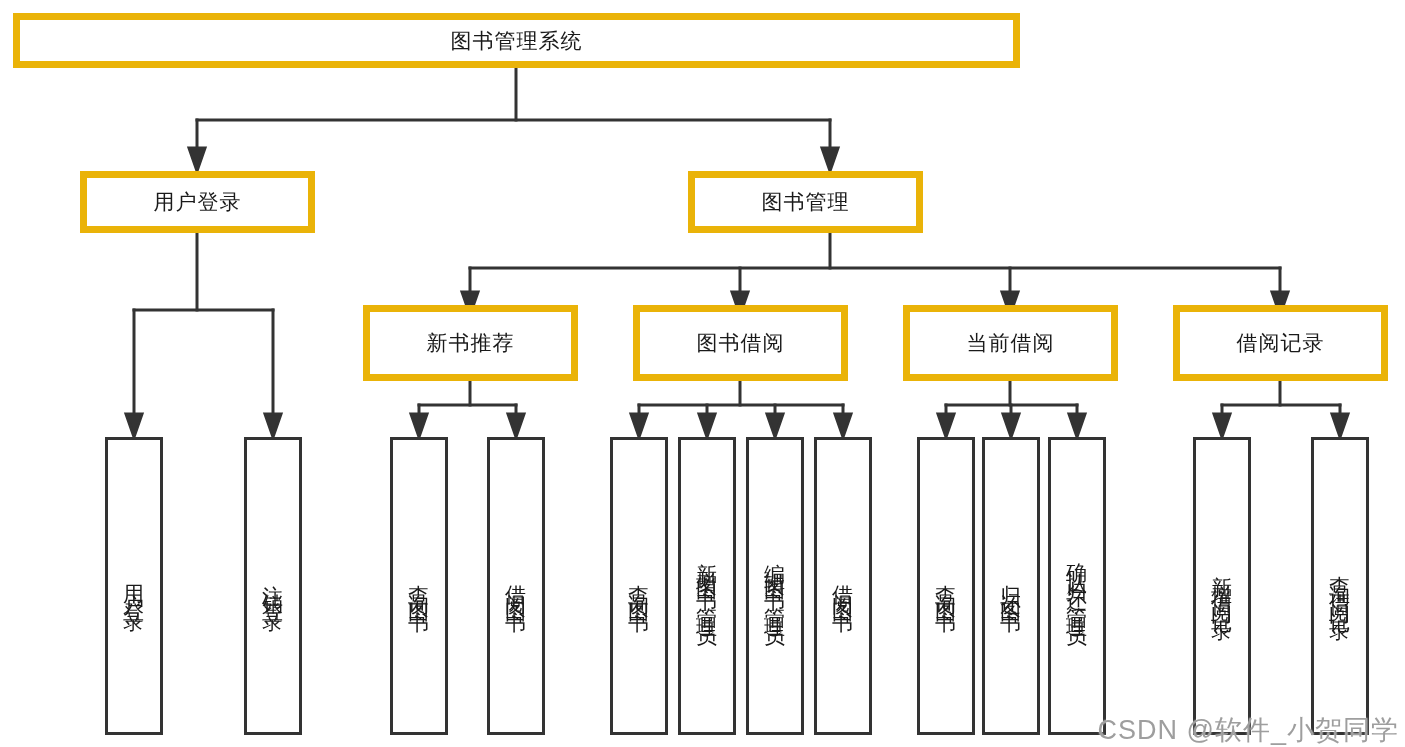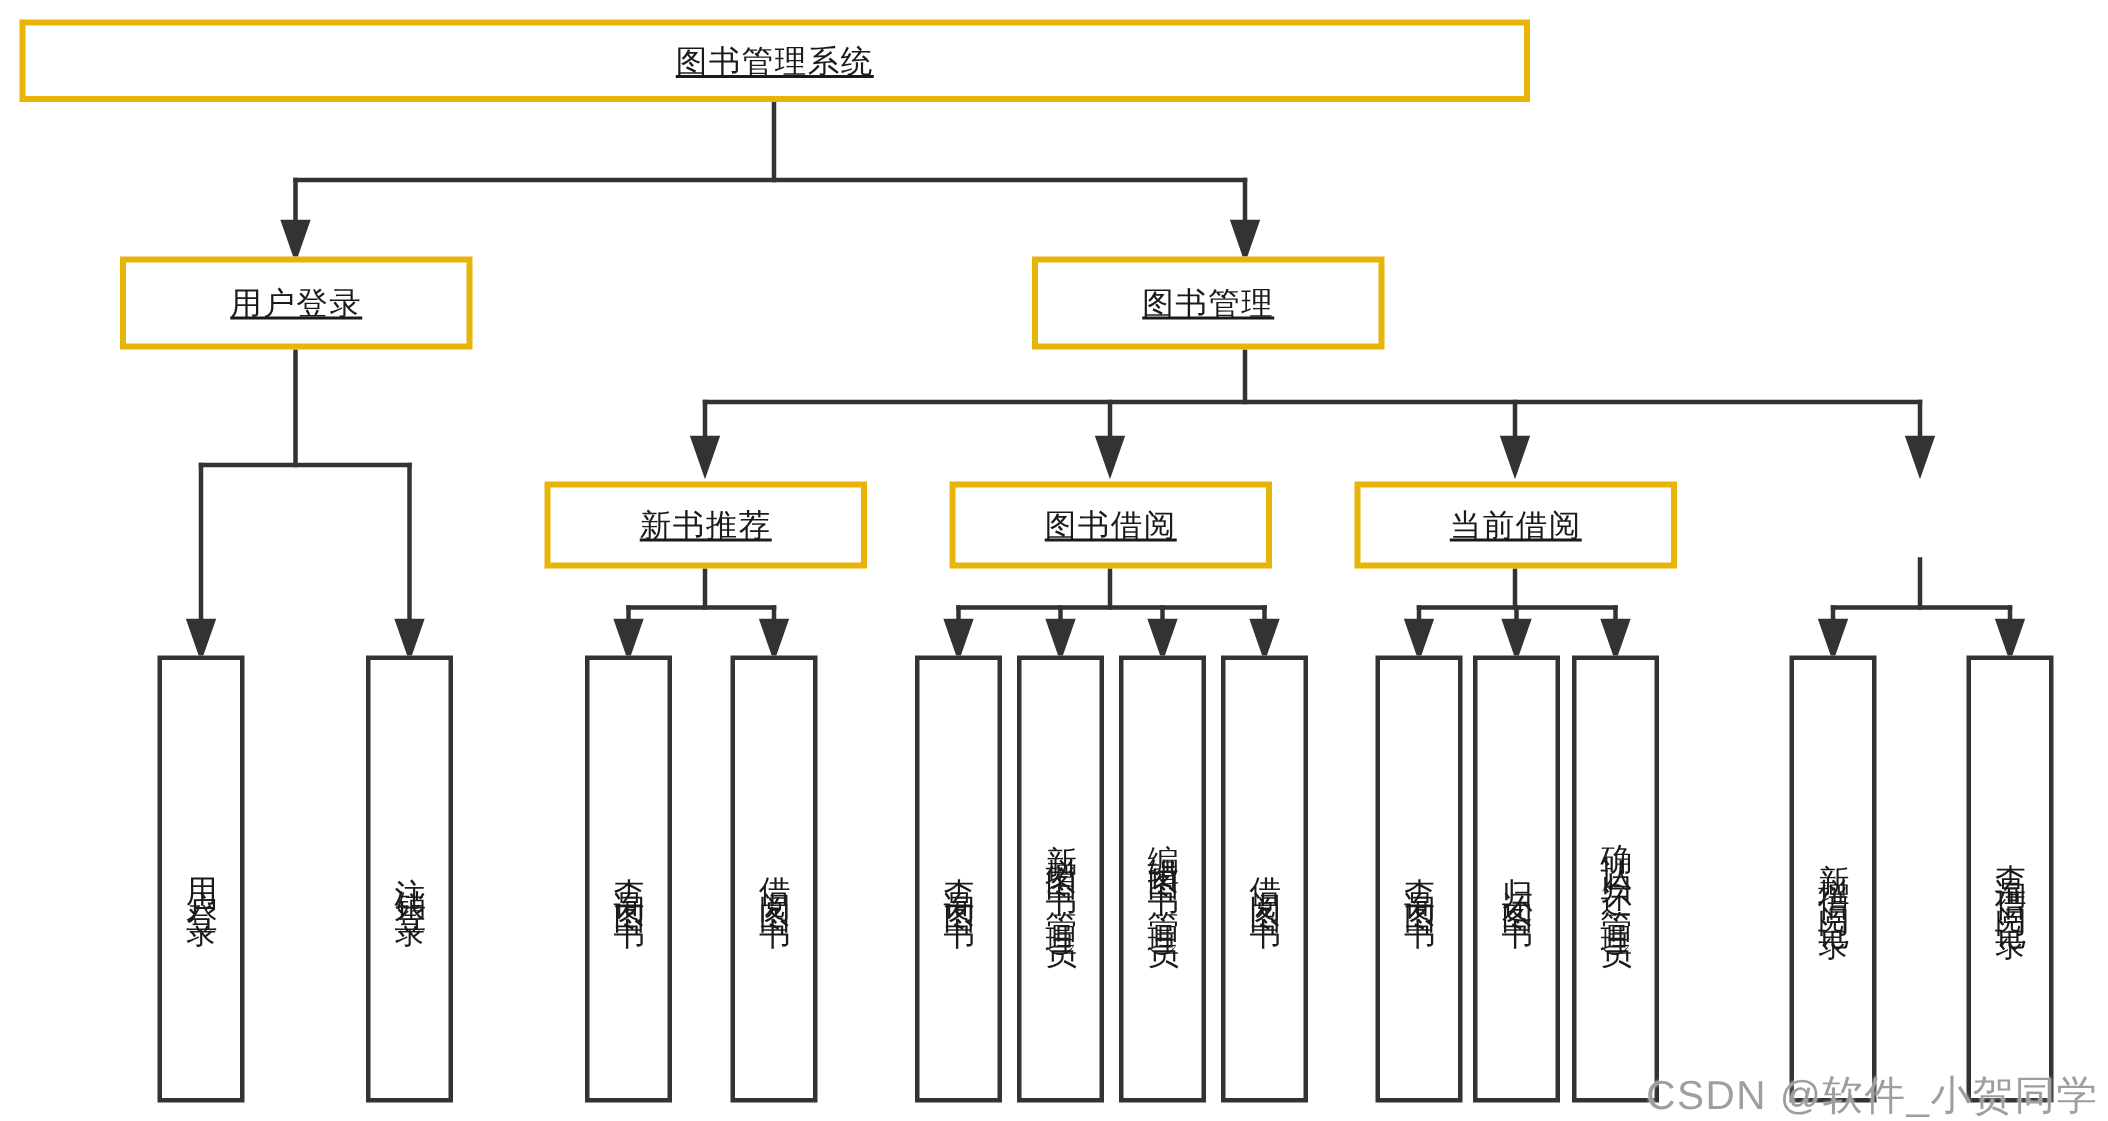--- a/index.html
+++ b/index.html
@@ -7,32 +7,31 @@
     position:relative;
     width:1405px;height:747px;
     background:#ffffff;
     font-family:"Liberation Sans","DejaVu Sans",sans-serif;
     overflow:hidden;
   }
   .connectors{position:absolute;left:0;top:0;width:1405px;height:747px;}
   .box{
     position:absolute;
     box-sizing:border-box;
-    border:4px solid #eab308;
+    border:7px solid #eab308;
     background:#ffffff;
     display:flex;align-items:center;justify-content:center;
     color:#1a1a1a;
     font-size:21px;
     letter-spacing:1px;
     white-space:nowrap;
-    text-decoration:underline;
   }
   .root{left:13px;top:13px;width:1007px;height:55px;}
   .l2{top:171px;width:235px;height:62px;}
-  .l3{top:321px;width:215px;height:58px;}
+  .l3{top:305px;width:215px;height:76px;}
   .leaf{
     position:absolute;
     top:437px;width:58px;height:298px;
     box-sizing:border-box;
     border:3px solid #333333;
     background:#ffffff;
     display:flex;align-items:center;justify-content:center;
   }
   .vtext{
     writing-mode:vertical-rl;
@@ -121,20 +120,21 @@
   </svg>
 
   <div class="box root">图书管理系统</div>
 
   <div class="box l2" style="left:80px">用户登录</div>
   <div class="box l2" style="left:688px">图书管理</div>
 
   <div class="box l3" style="left:363px">新书推荐</div>
   <div class="box l3" style="left:903px">当前借阅</div>
   <div class="box l3" style="left:633px">图书借阅</div>
+  <div class="box l3" style="left:1173px">借阅记录</div>
 
   <div class="leaf" style="left:105px">
     <span class="vtext">用户登录</span>
   </div>
   <div class="leaf" style="left:244px">
     <span class="vtext">注销登录</span>
   </div>
 
   <div class="leaf" style="left:390px">
     <span class="vtext">查询图书</span>

